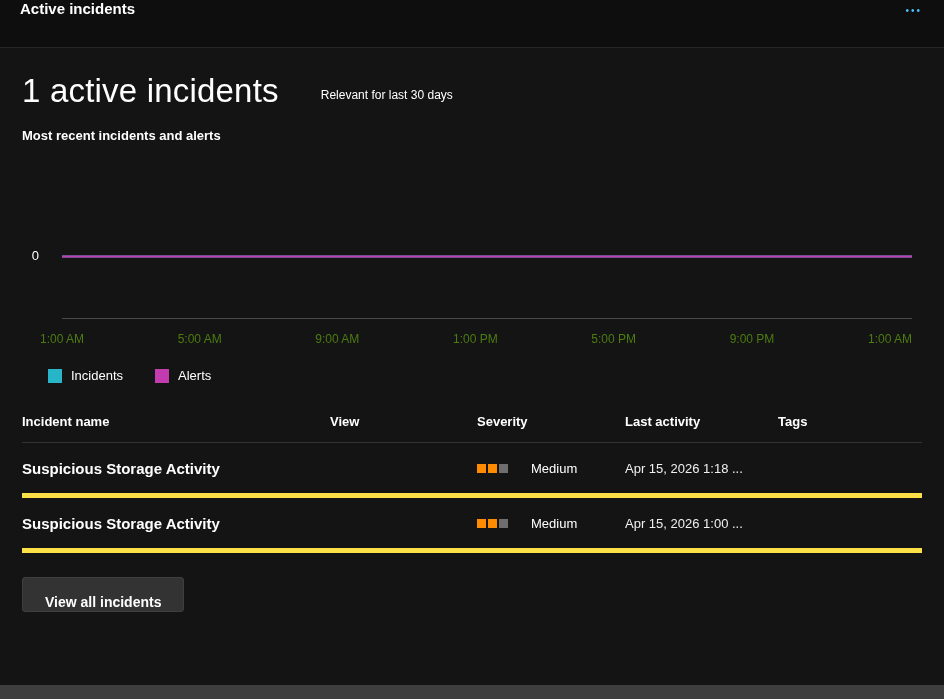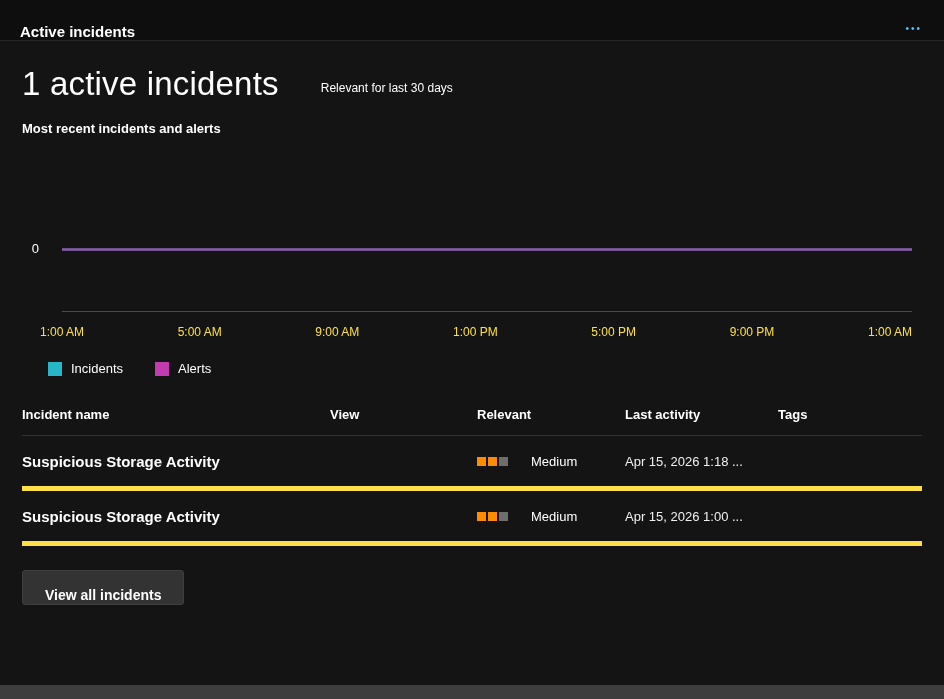--- a/index.html
+++ b/index.html
@@ -8,24 +8,24 @@
     width: 944px; height: 699px;
     background: #3e3e3e;
     font-family: "Liberation Sans", sans-serif;
     color: #ffffff;
     overflow: hidden;
   }
   .card { width: 944px; height: 685px; background: #141414; display: flex; flex-direction: column; }
 
   
   .card-header {
-    height: 41px; flex: none;
+    height: 48px; flex: none;
     background: #0e0e0e;
     border-bottom: 1px solid #262626;
-    display: flex; align-items: flex-end; justify-content: space-between;
+    display: flex; align-items: flex-start; justify-content: space-between;
     padding: 0 20px;
   }
   .card-title { font-size: 15px; font-weight: 700; margin: 0; }
   .more-btn {
     background: none; border: none; cursor: pointer;
     color: var(--accent, #4cc2ff);
     font-size: 10px; letter-spacing: 2px; line-height: 1;
     padding: 6px 2px;
   }
 
@@ -36,21 +36,21 @@
   .count-heading { font-size: 33px; font-weight: 400; margin: 0; letter-spacing: 0.2px; }
   .relevance { font-size: 12px; color: #ffffff; margin-top: 8px; }
   .section-title { font-size: 13px; font-weight: 700; margin: 18px 0 0 0; }
 
   
   .chart { margin-top: 26px; }
   .plot-wrap { display: flex; }
   .ytick { width: 40px; flex: none; padding-right: 23px; text-align: right; font-size: 13px; margin-top: 79px; color: #ffffff; }
   .plot { flex: 1; height: 150px; margin-right: 10px; border-bottom: 1px solid #4a4a4a; position: relative; }
   .plot svg { position: absolute; left: 0; top: 0; width: 100%; height: 100%; display: block; }
-  .x-labels { display: flex; justify-content: space-between; margin: 13px 10px 0 18px; font-size: 12px; color: #fde047; }
+  .x-labels { display: flex; justify-content: space-between; margin: 13px 10px 0 18px; font-size: 12px; color: #4d7c0f; }
   .legend { display: flex; gap: 32px; margin: 22px 0 0 26px; }
   .legend-item { display: flex; align-items: center; gap: 9px; font-size: 13px; cursor: pointer; }
   .swatch { width: 14px; height: 14px; display: inline-block; flex: none; }
 
   
   .itable { margin-top: 18px; }
   .t-header, .t-row { display: grid; grid-template-columns: 308px 147px 148px 153px 1fr; align-items: center; }
   .t-header { font-size: 13px; font-weight: 700; padding: 13px 0; border-bottom: 1px solid #333333; }
   .t-row { height: 55px; border-bottom: 5px solid #fde047; cursor: pointer; }
   .incident-name { font-size: 15px; font-weight: 700; }
@@ -119,21 +119,21 @@
             <span class="swatch" style="background: rgb(194, 60, 176);"></span>
             <span>Alerts</span>
           </div>
         </div>
     </div>
 
     <div class="itable">
       <div class="t-header">
         <span>Incident name</span>
         <span>View</span>
-        <span>Relevant</span>
+        <span>Severity</span>
         <span>Last activity</span>
         <span>Tags</span>
       </div>
 
       <div class="t-row">
         <span class="incident-name">Suspicious Storage Activity</span>
         <span class="tags-cell"></span>
         <span class="severity-cell">
           <span class="sev-squares">
               <i class="sq on"></i>

